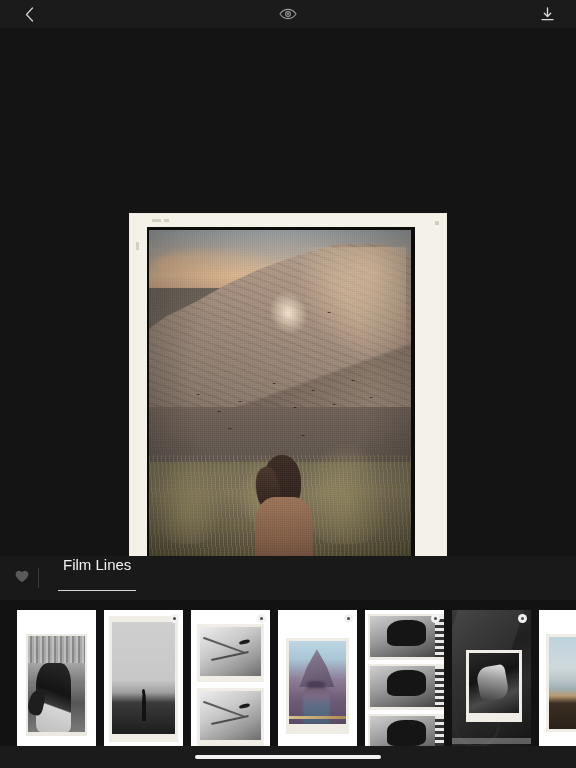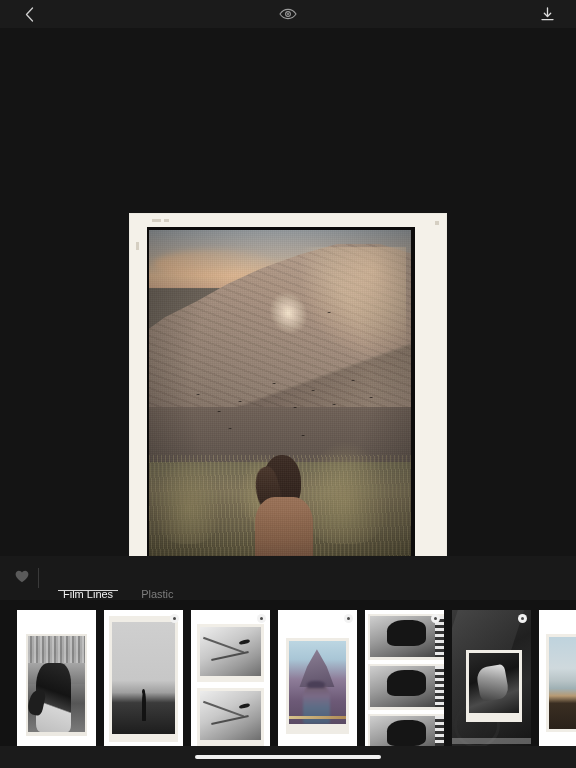--- a/index.html
+++ b/index.html
@@ -170,24 +170,24 @@
     cursor:pointer; flex:0 0 auto;
   }
   .vdiv{
     width:1px; height:20px; background:#3a3a3a;
     margin:0 10px 0 6px; flex:0 0 auto;
   }
   .tabs{ display:flex; align-items:center; height:100%; }
   .tab{
     position:relative;
     color:#7d7d7d;
-    font-size:11px;
+    font-size:15px;
     padding:0 14px;
     height:100%;
-    display:flex; align-items:flex-end;
+    display:flex; align-items:flex-start;
     cursor:pointer; white-space:nowrap;
   }
   .tab.active{ color:#f2f2f2; }
   .tab.active::after{
     content:"";
     position:absolute; left:9px; right:9px; bottom:9px;
     height:1.5px; background:#d8d8d8;
   }
 
   
@@ -411,23 +411,20 @@
           <path d="M7 12.2S0.6 8.2 0.6 4.2C0.6 2.1 2.2 0.8 3.9 0.8C5.2 0.8 6.4 1.6 7 2.6
                    C7.6 1.6 8.8 0.8 10.1 0.8C11.8 0.8 13.4 2.1 13.4 4.2C13.4 8.2 7 12.2 7 12.2Z" fill="#5a5a5a"></path>
         </svg>
       </span>
     </div>
     <div class="vdiv"></div>
     <div class="tabs">
       <div class="tab active">
         <span>Film Lines</span>
       </div>
-      <div class="tab">
-        <span>Plastic</span>
-      </div>
     </div>
   </div>
 
   <div class="strip">
     <div class="strip-track">
 
       <div class="thumb">
         <div class="t1-mat">
           <div class="t1-img">
             <div class="t1-harbor"></div>

